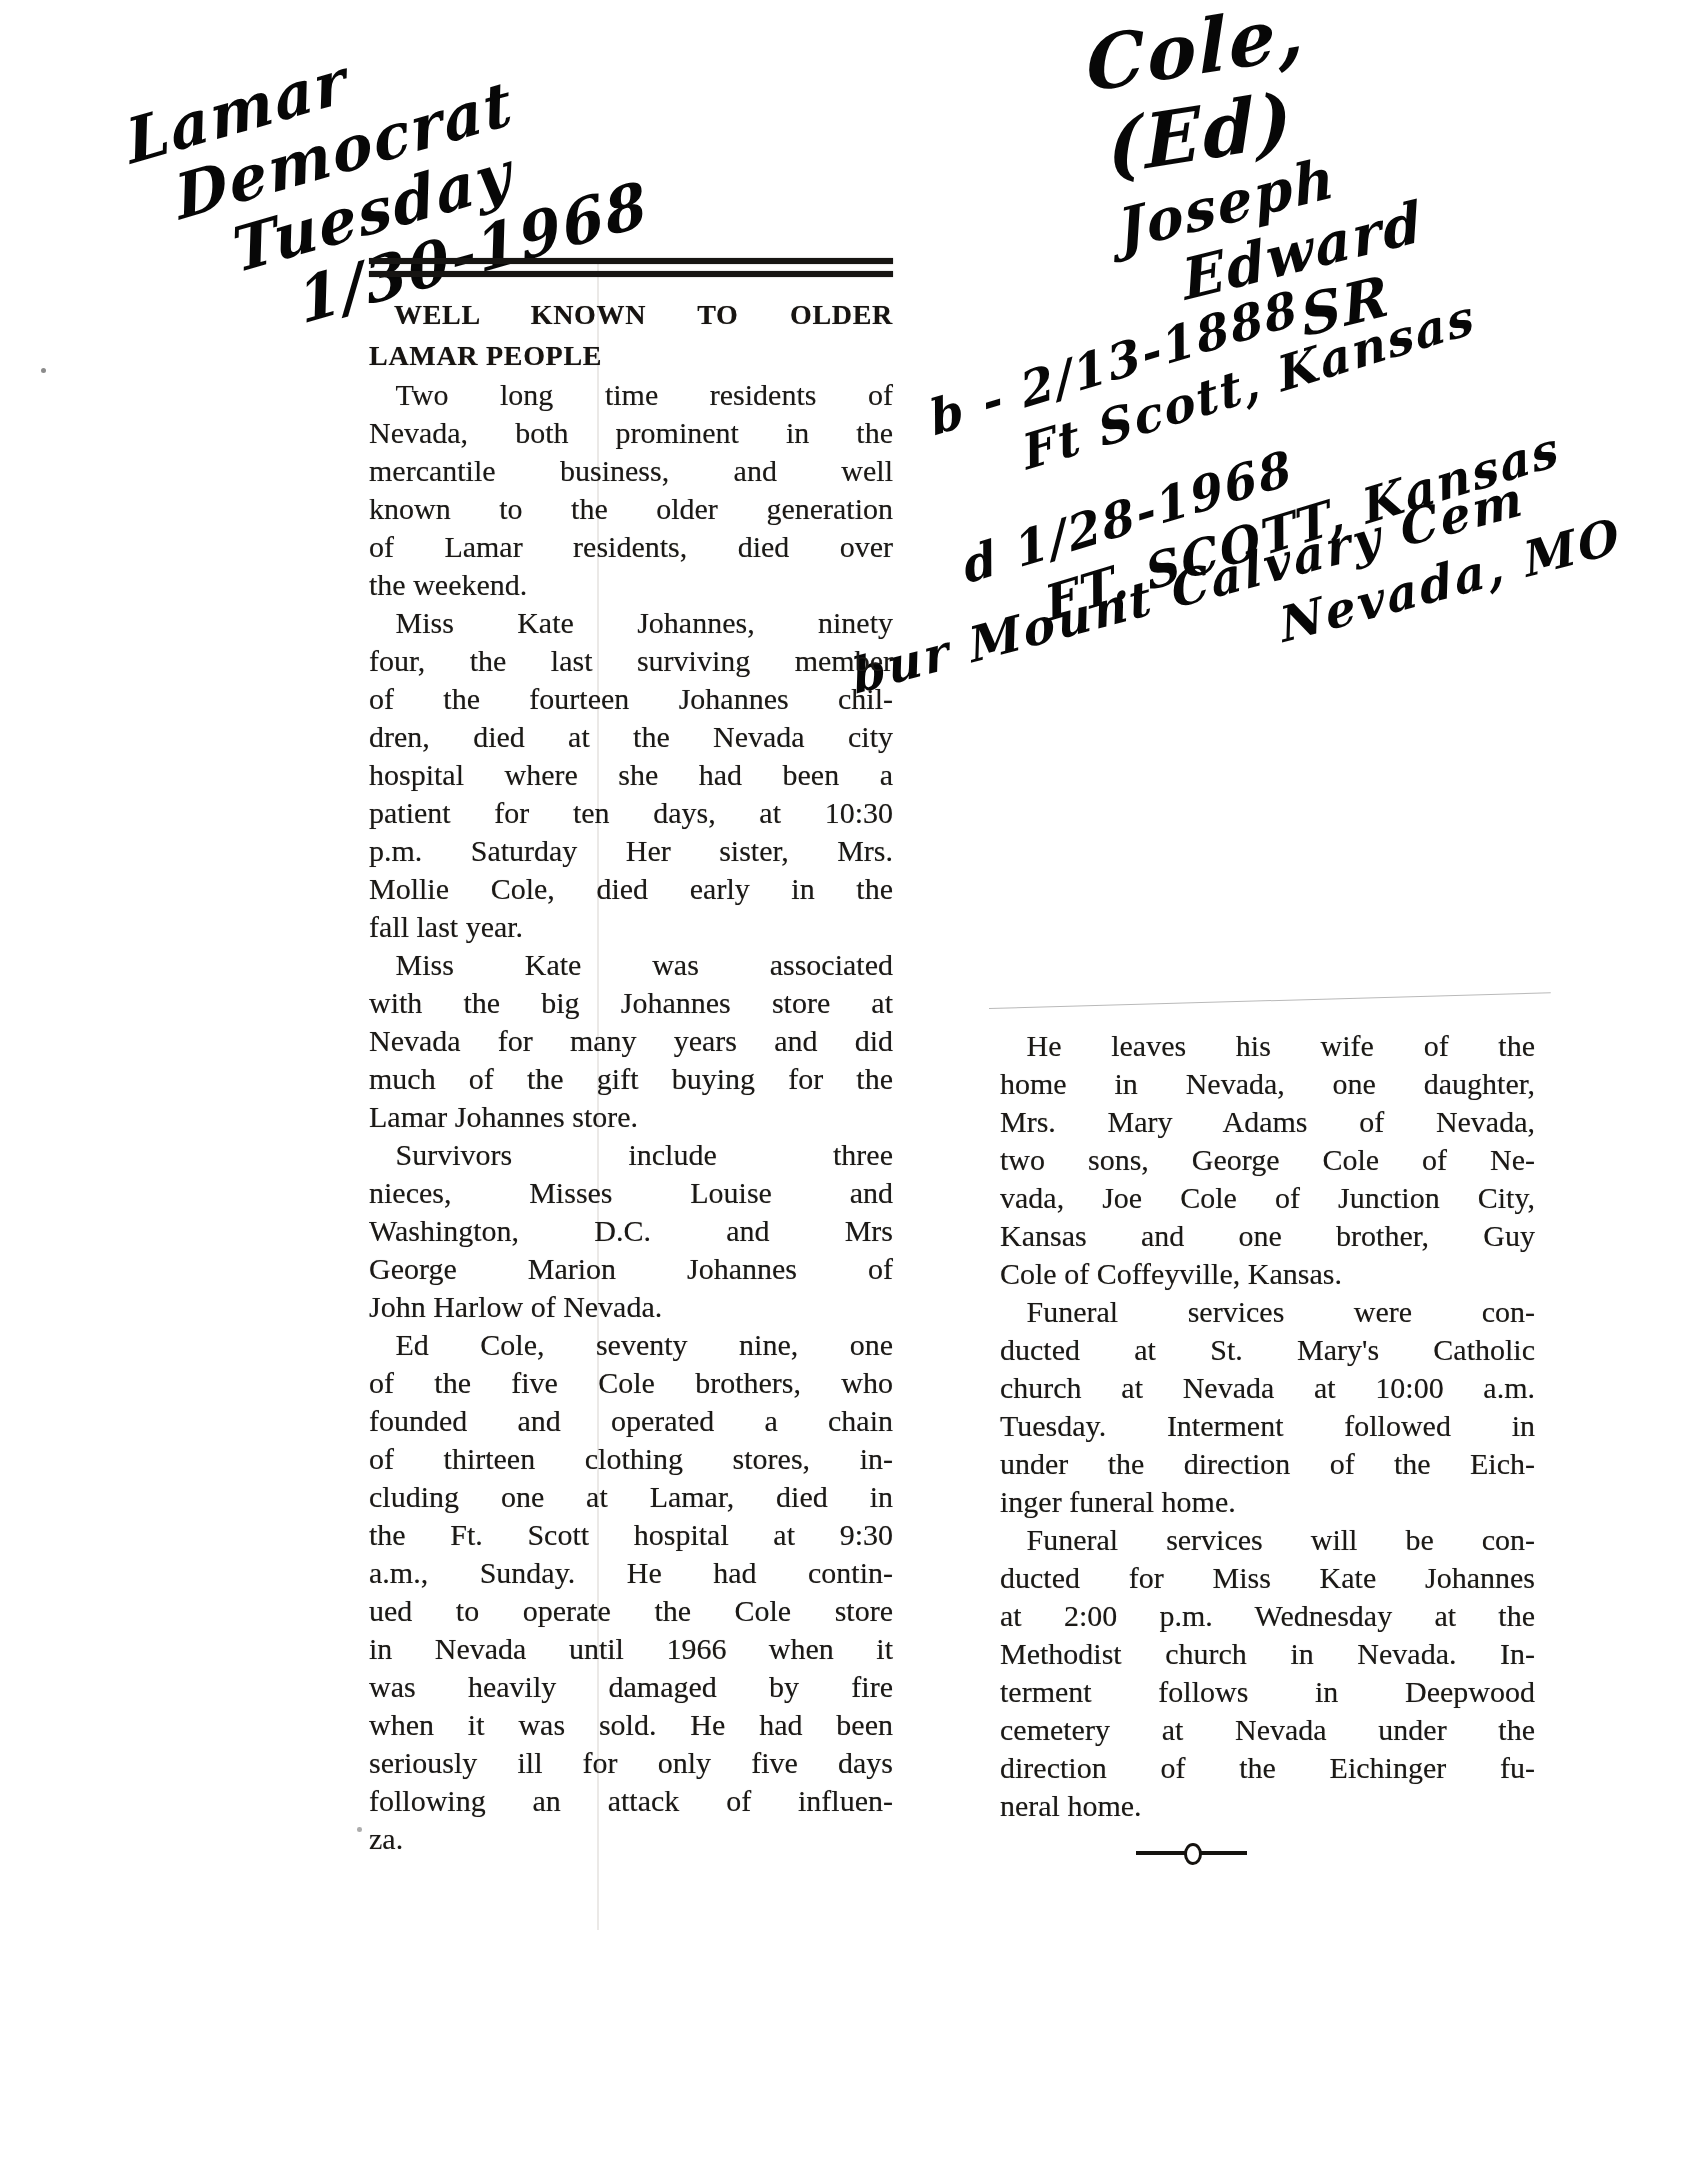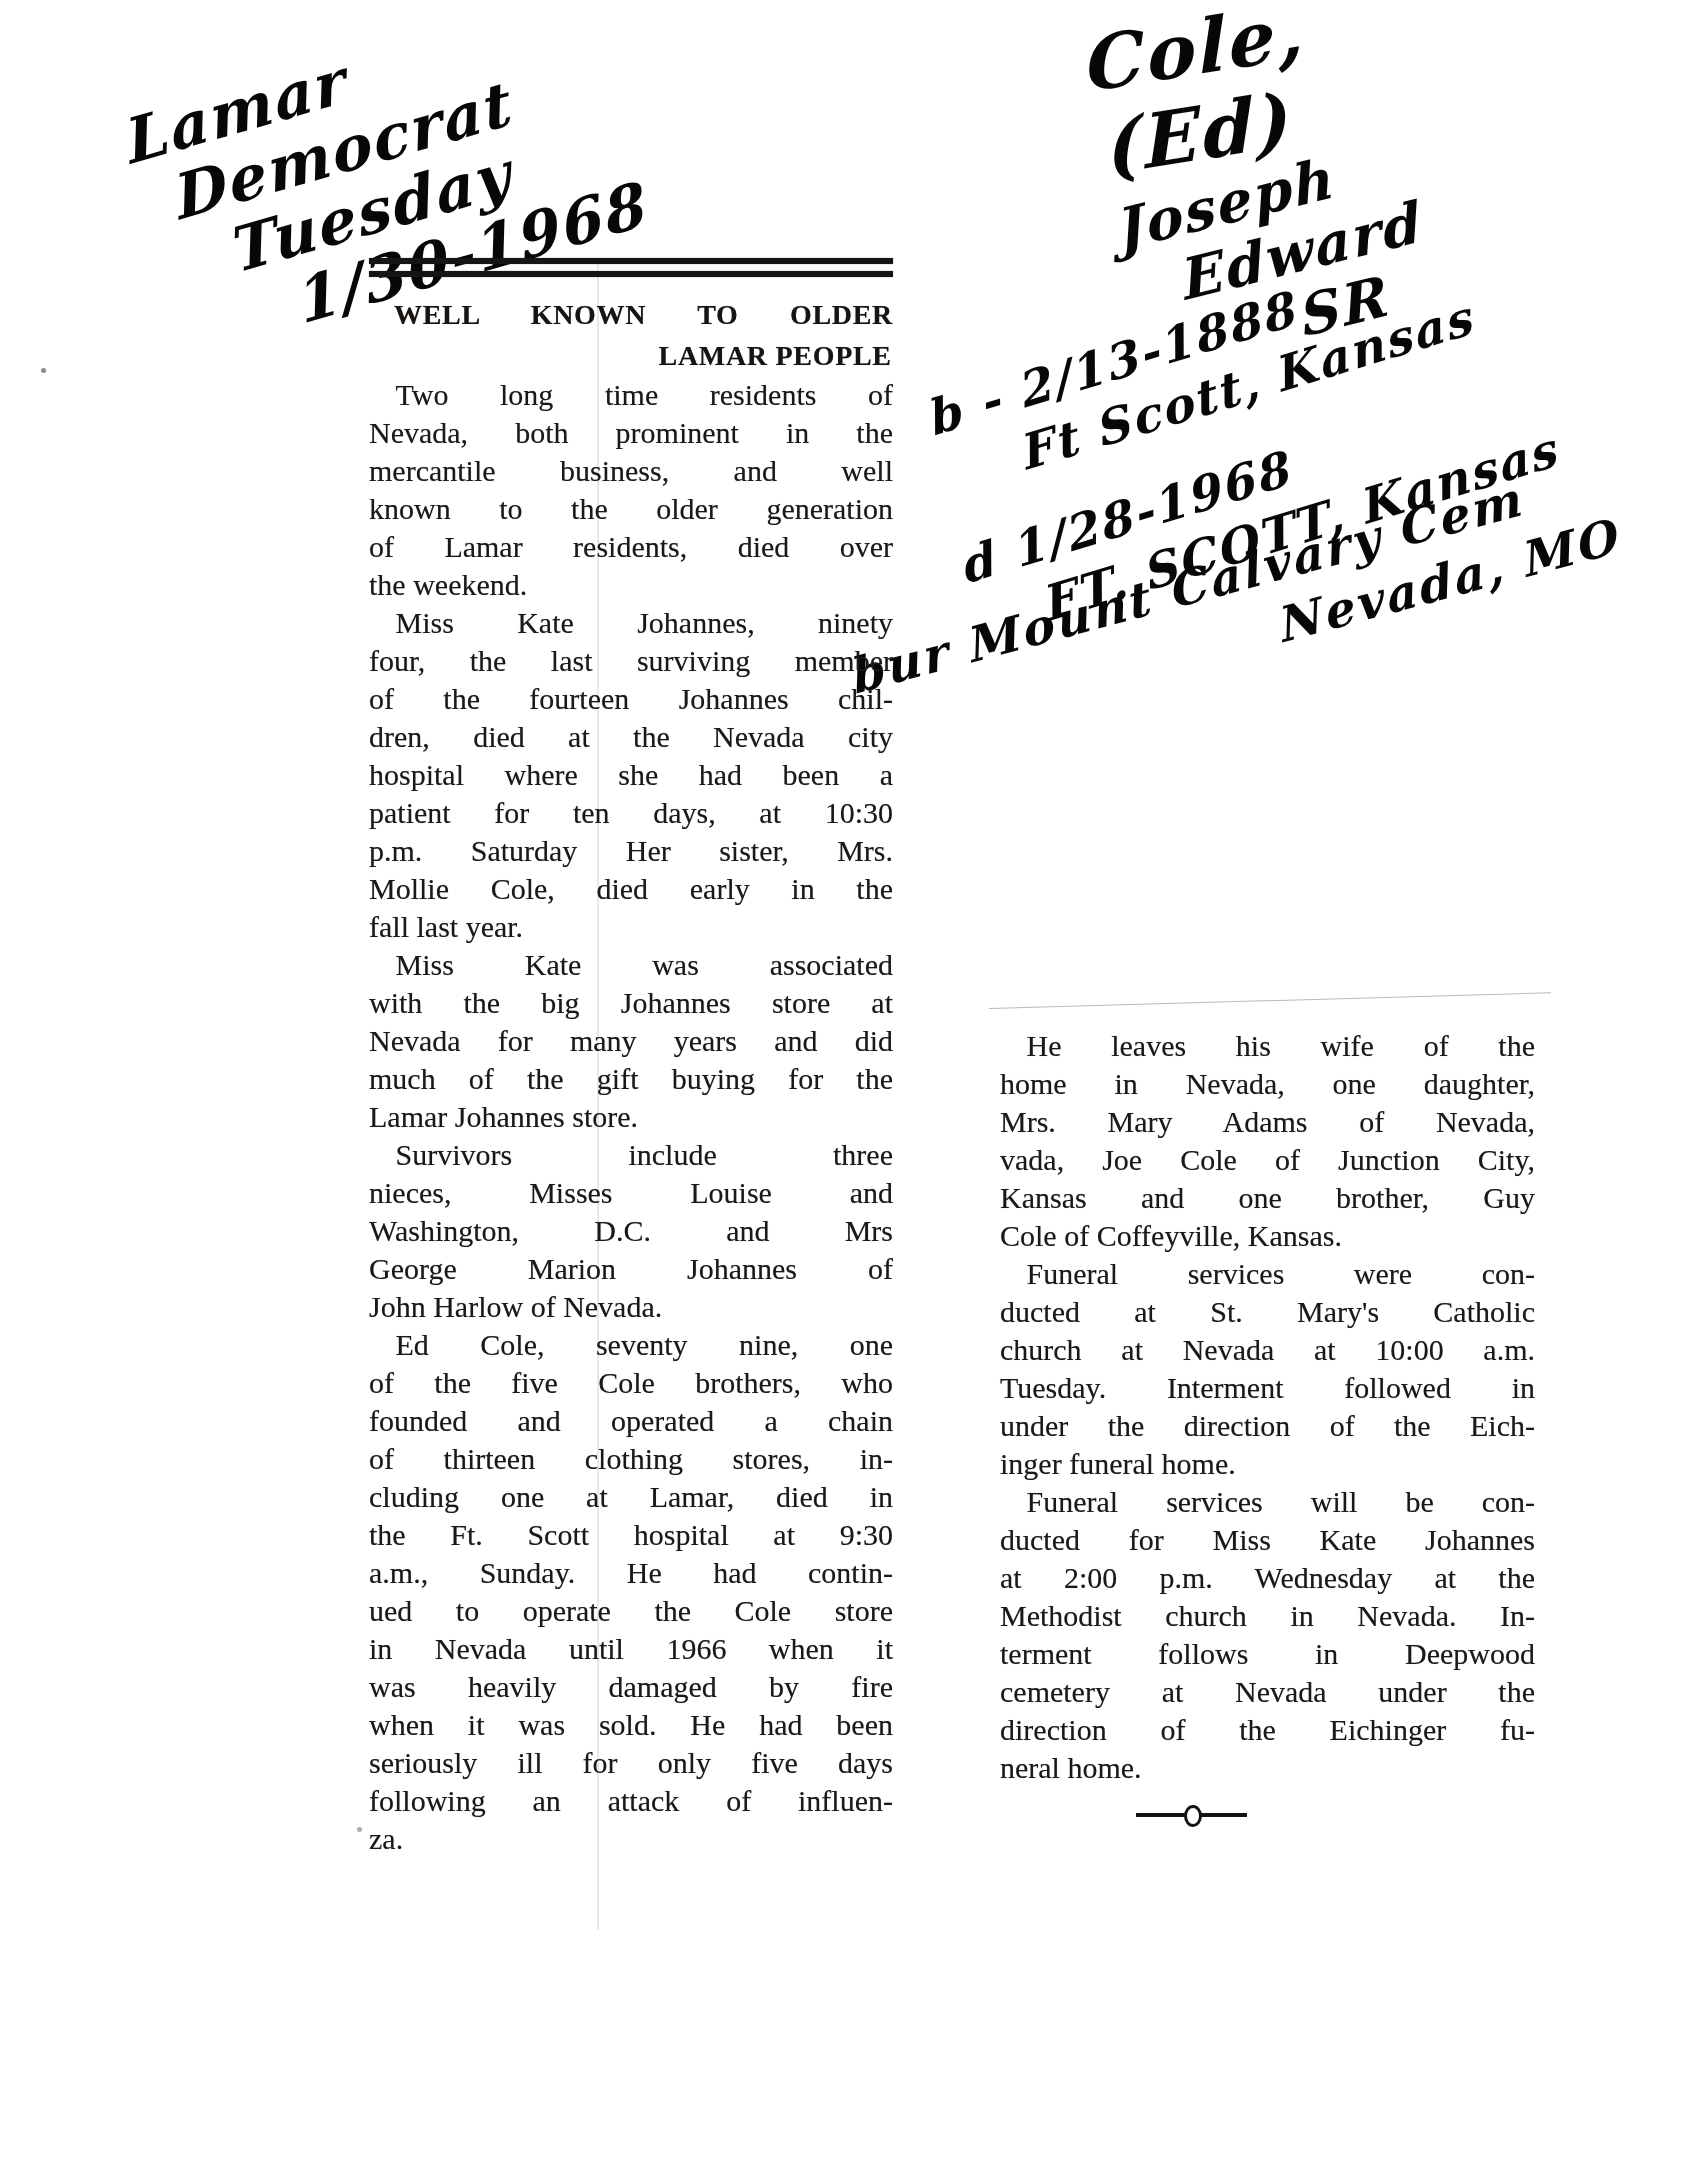--- a/index.html
+++ b/index.html
@@ -32,21 +32,21 @@
 
   .headline {
     font-weight: bold;
     font-size: 28px;
     line-height: 41px;
     letter-spacing: 0.7px;
     color: #171411;
     text-shadow: 0 0 0.7px rgba(20,18,15,.5);
   }
   .headline-1 { margin-top: 17px; padding-left: 25px; text-align: justify; text-align-last: justify; }
-  .headline-2 { text-align: right; padding-right: 1.3px; }
+  .headline-2 { text-align: left; padding-right: 1.3px; }
 
   .body-block { }
 
   .end-mark { position: relative; height: 26.5px; margin-top: 17px; }
   .end-mark .bar  { position: absolute; left: 136px; top: 9.3px; width: 111px; height: 3.3px; background: #15130f; }
   .end-mark .oval {
     position: absolute; left: 184px; top: 1.3px;
     width: 12px; height: 16px;
     border: 3.3px solid #15130f; border-radius: 50%;
     background: #fff;
@@ -205,20 +205,21 @@
           <div class="line last">za.</div>
         </div>
     </div>
   </div>
 
   <div class="col right-col">
     <div>
         <div class="line first">He leaves his wife of the</div>
         <div class="line">home in Nevada, one daughter,</div>
         <div class="line">Mrs. Mary Adams of Nevada,</div>
+        <div class="line">two sons, George Cole of Ne-</div>
         <div class="line">vada, Joe Cole of Junction City,</div>
         <div class="line">Kansas and one brother, Guy</div>
         <div class="line last">Cole of Coffeyville, Kansas.</div>
       </div>
     <div>
         <div class="line first">Funeral services were con-</div>
         <div class="line">ducted at St. Mary's Catholic</div>
         <div class="line">church at Nevada at 10:00 a.m.</div>
         <div class="line">Tuesday. Interment followed in</div>
         <div class="line">under the direction of the Eich-</div>

